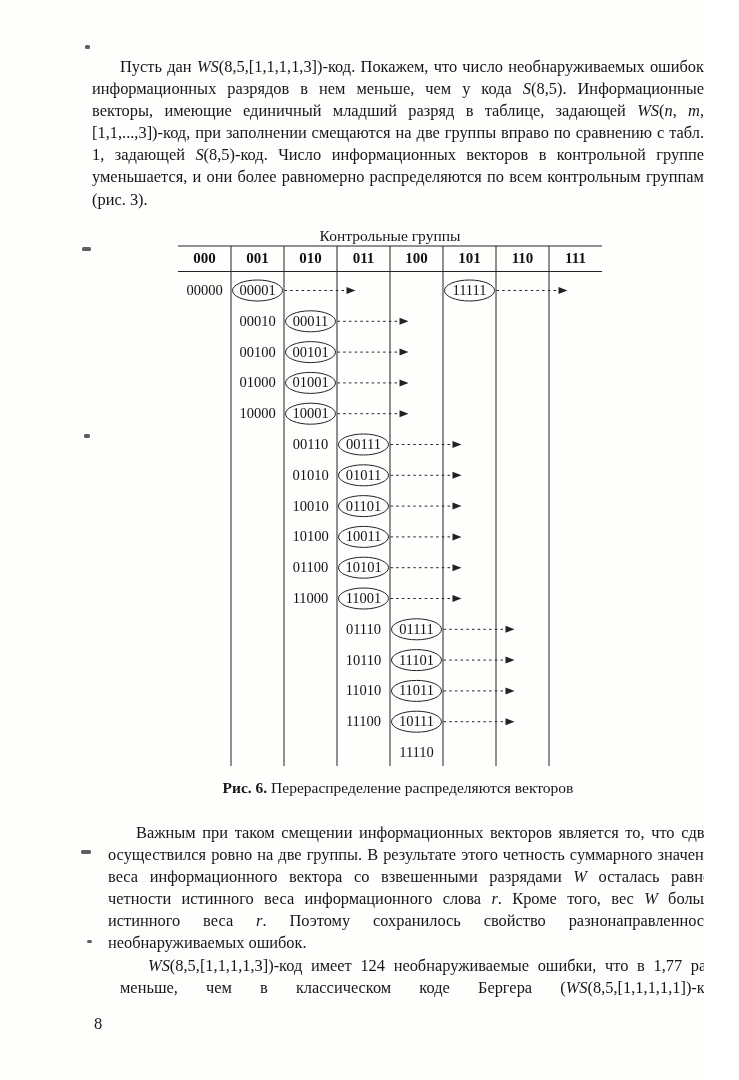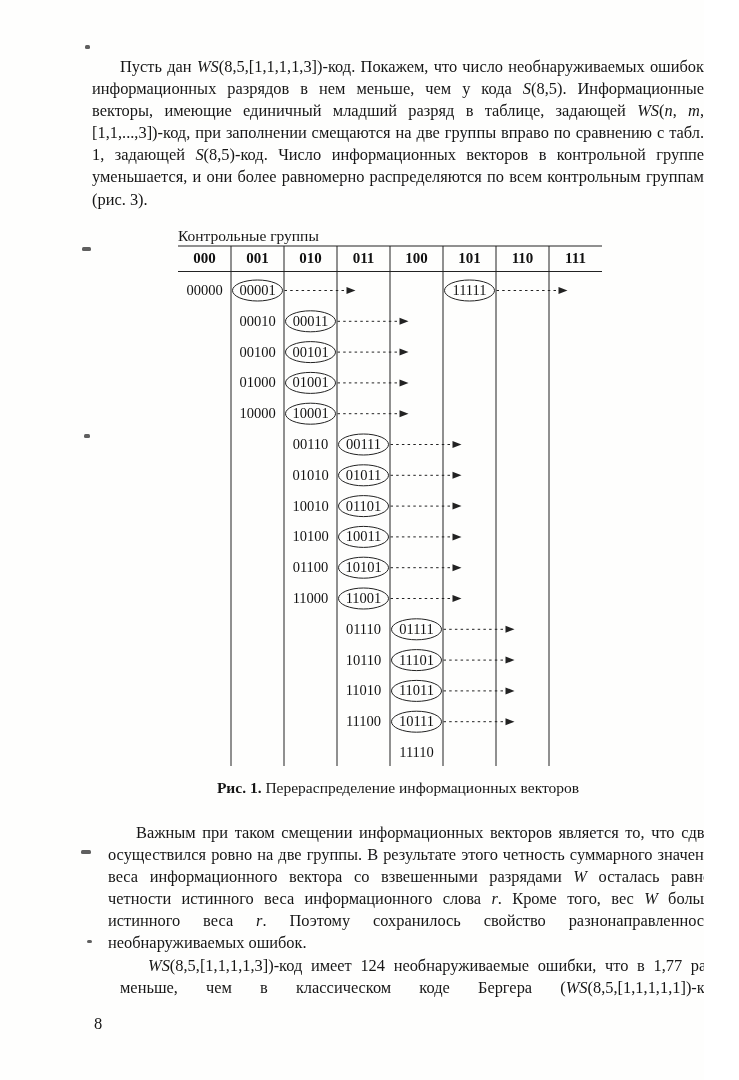--- a/index.html
+++ b/index.html
@@ -11,21 +11,21 @@
     overflow:hidden;
   }
   .para {
     text-align:justify; font-size:16.4px; line-height:22.1px;
     text-indent:28px; color:#161616;
   }
   .para-abs { position:absolute; left:92px; width:612px; }
   #p1 { top:56px; }
   .fig-title {
     position:absolute; left:178px; top:227px; width:424px;
-    font-size:15.5px; color:#161616;
+    text-align:center; font-size:15.5px; color:#161616;
   }
   #fig-svg { position:absolute; left:178px; top:245px; }
   .ln { stroke:#222; stroke-width:1; }
   .hdr { font-family:"Liberation Serif",serif; font-size:15px; font-weight:bold; text-anchor:middle; fill:#111; }
   .val { font-family:"Liberation Serif",serif; font-size:14.5px; text-anchor:middle; fill:#111; }
   .ov  { fill:none; stroke:#222; stroke-width:1; }
   .dash{ stroke:#222; stroke-width:1; stroke-dasharray:2.5 3.2; }
   .ah  { fill:#222; }
   .caption {
     position:absolute; left:92px; top:779px; width:612px;
@@ -153,21 +153,21 @@
       <polygon points="336.5,445.90000000000003 327.5,442.40000000000003 327.5,449.40000000000003" class="ah"></polygon>
       <text x="185.5" y="481.2" class="val">11100</text>
       <text x="238.5" y="481.2" class="val">10111</text>
       <ellipse cx="238.5" cy="476.7" rx="25" ry="10.5" class="ov"></ellipse>
       <line x1="265.5" y1="476.7" x2="328.5" y2="476.7" class="dash"></line>
       <polygon points="336.5,476.7 327.5,473.2 327.5,480.2" class="ah"></polygon>
       <text x="238.5" y="512" class="val">11110</text>
     </svg>
 
   <div class="caption">
-    <span class="b">Рис. 1.</span><span> Перераспределение информационных векторов</span>
+    <span class="b">Рис. 6.</span><span> Перераспределение распределяются векторов</span>
   </div>
 
   <div class="bottom-block">
     <p id="p2" class="para">Важным при таком смещении информационных векторов является то, что сдвиг осуществился ровно на две группы. В результате этого четность суммарного значения веса информационного вектора со взвешенными разрядами <i>W</i> осталась равной четности истинного веса информационного слова <i>r</i>. Кроме того, вес <i>W</i> больше истинного веса <i>r</i>. Поэтому сохранилось свойство разнонаправленности необнаруживаемых ошибок.</p>
     <p id="p4" class="para"><i>WS</i>(8,5,[1,1,1,1,3])-код имеет 124 необнаруживаемые ошибки, что в 1,77 раза меньше, чем в классическом коде Бергера (<i>WS</i>(8,5,[1,1,1,1,1])-код</p>
   </div>
 
   <div class="page-num">8</div>
 </div>
 

